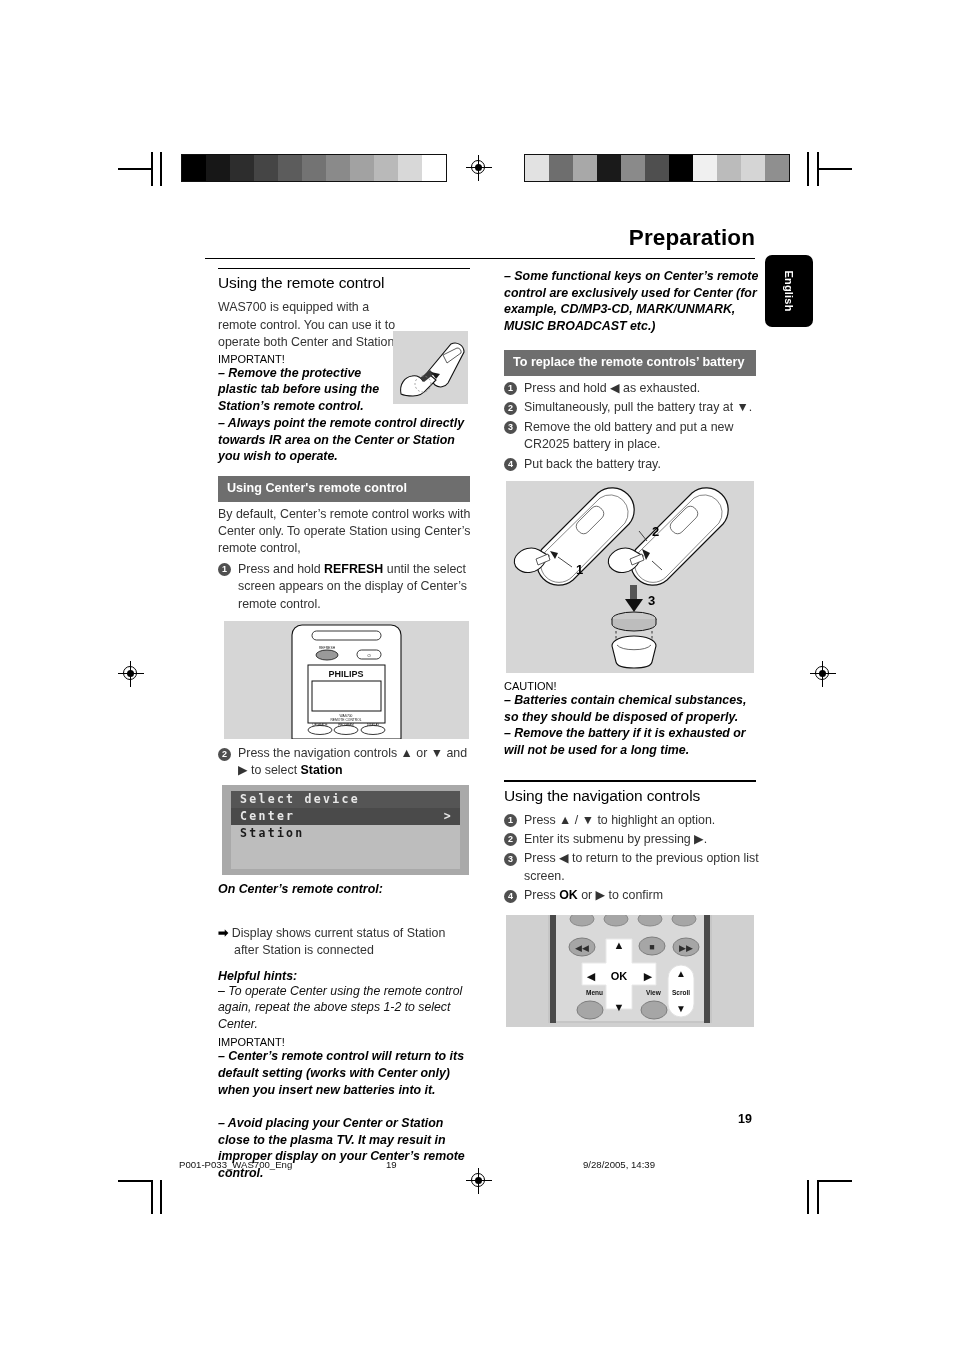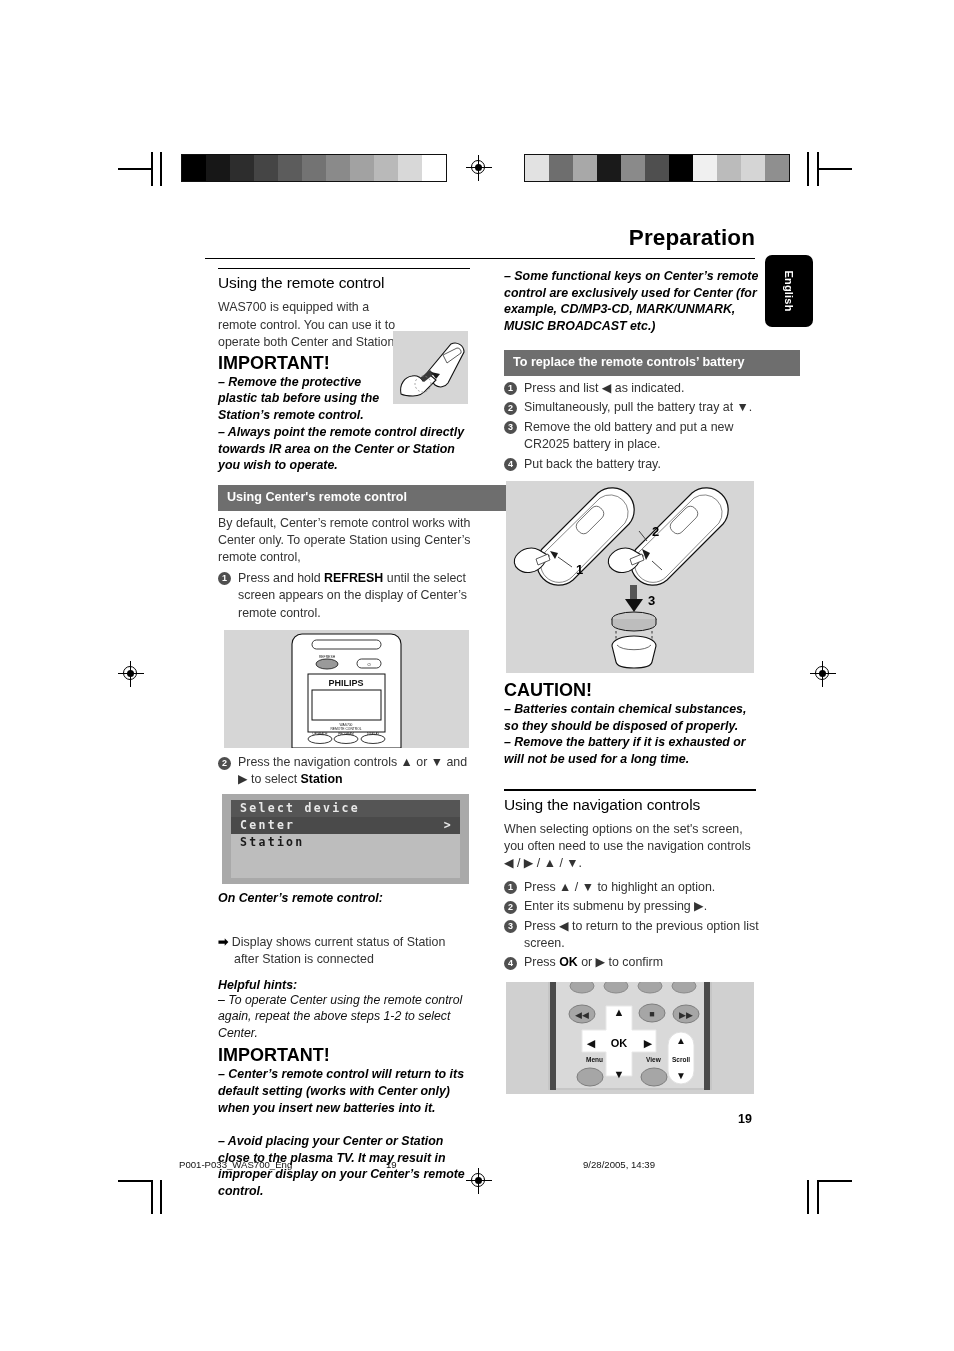--- a/index.html
+++ b/index.html
@@ -32,25 +32,25 @@
   .colL{left:218px;}
   .colR{left:504px;}
 
   h2.sec{font-size:15.5px;font-weight:normal;margin:0 0 7px 0;letter-spacing:-.1px;}
   .secrule{width:252px;height:1.3px;background:#000;margin-bottom:5px;}
 
   p{margin:0;font-size:12.4px;line-height:17.4px;color:#2b2b2b;}
   p.body{color:#333;}
   .bold{font-weight:bold;color:#000;}
 
-  .imp{font-size:18px;font-weight:bold;color:#000;margin-top:1px;}
+  .imp{font-size:11px;font-weight:normal;color:#000;margin-top:1px;}
   .impbody{font-size:12.4px;font-weight:bold;font-style:italic;line-height:16.6px;color:#000;}
 
   .graybar{background:#6e6e6e;color:#fff;font-weight:bold;font-size:12.6px;
-           padding:4px 9px 5px 9px;line-height:16.5px;margin:11px 0 4px 0;width:296px;box-sizing:border-box;}
+           padding:4px 9px 5px 9px;line-height:16.5px;margin:11px 0 4px 0;width:252px;box-sizing:border-box;}
 
   ol.steps{list-style:none;margin:3px 0 0 0;padding:0;}
   ol.steps li{position:relative;padding-left:20px;font-size:12.4px;line-height:17.4px;color:#333;margin-bottom:2px;}
   ol.steps li .num{position:absolute;left:0;top:2.5px;width:13px;height:13px;border-radius:50%;
        background:#4f4f4f;color:#fff;font-size:9px;font-weight:bold;line-height:13px;text-align:center;}
 
   .arrowline{font-size:12.4px;line-height:17.4px;color:#333;}
 
   .hint{font-weight:bold;font-style:italic;font-size:12.4px;margin-top:9px;color:#000;}
   .hinttext{font-style:italic;font-size:12.3px;line-height:16.6px;color:#111;}
@@ -229,21 +229,21 @@
       <circle cx="30" cy="53" r="8" fill="none" stroke="#888" stroke-width="0.8" stroke-dasharray="2 2"></circle>
     </svg>
   </div>
 
   <div class="col colR">
     <p class="impbody">–  Some functional keys on Center’s remote control are exclusively used for Center (for example, CD/MP3-CD, MARK/UNMARK, MUSIC BROADCAST etc.)</p>
 
     <div class="graybar" style="margin-top:16px;">To replace the remote controls’ battery</div>
 
     <ol class="steps">
-      <li><span class="num">1</span><span>Press and list ◀ as indicated.</span></li>
+      <li><span class="num">1</span><span>Press and hold ◀ as exhausted.</span></li>
       <li><span class="num">2</span><span>Simultaneously, pull the battery tray at  ▼.</span></li>
       <li><span class="num">3</span><span>Remove the old battery and put a new CR2025 battery in place.</span></li>
       <li><span class="num">4</span><span>Put back the battery tray.</span></li>
     </ol>
 
     <div class="fig" style="position:relative;margin:8px 0 0 2px;width:248px;height:192px;">
       <svg viewBox="0 0 248 192" width="248" height="192">
         <rect x="0" y="0" width="248" height="192" fill="#d6d6d6"></rect>
 
         <g>
@@ -281,21 +281,20 @@
         </g>
       </svg>
     </div>
 
     <div class="imp" style="margin-top:7px;">CAUTION!</div>
     <p class="impbody">–  Batteries contain chemical substances, so they should be disposed of properly.</p>
     <p class="impbody">–  Remove the battery if it is exhausted or will not be used for a long time.</p>
 
     <div class="secrule" style="margin-top:22px;"></div>
     <h2 class="sec">Using the navigation controls</h2>
-    <p class="body">When selecting options on the set's screen, you often need to use the navigation controls ◀ / ▶ / ▲ / ▼.</p>
 
     <ol class="steps" style="margin-top:6px;">
       <li><span class="num">1</span><span>Press  ▲ / ▼ to highlight an option.</span></li>
       <li><span class="num">2</span><span>Enter its submenu by pressing ▶.</span></li>
       <li><span class="num">3</span><span>Press ◀ to return to the previous option list screen.</span></li>
       <li><span class="num">4</span><span>Press </span><span class="bold">OK</span><span> or ▶ to confirm</span></li>
     </ol>
 
     <div class="fig" style="position:relative;margin:10px 0 0 2px;width:248px;height:112px;background:#d0d0d0;">
       <svg viewBox="0 0 248 112" width="248" height="112">

